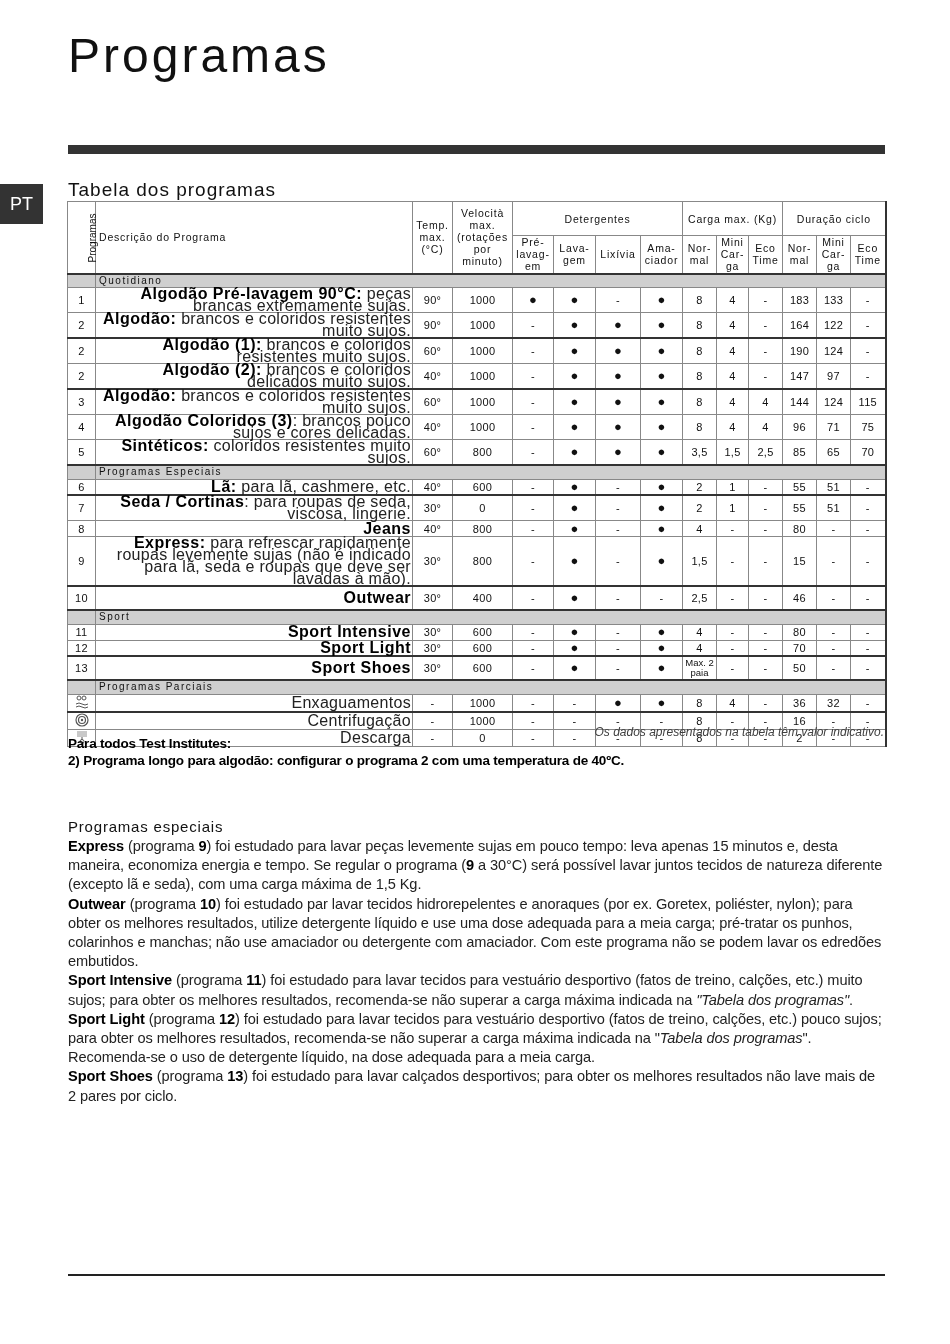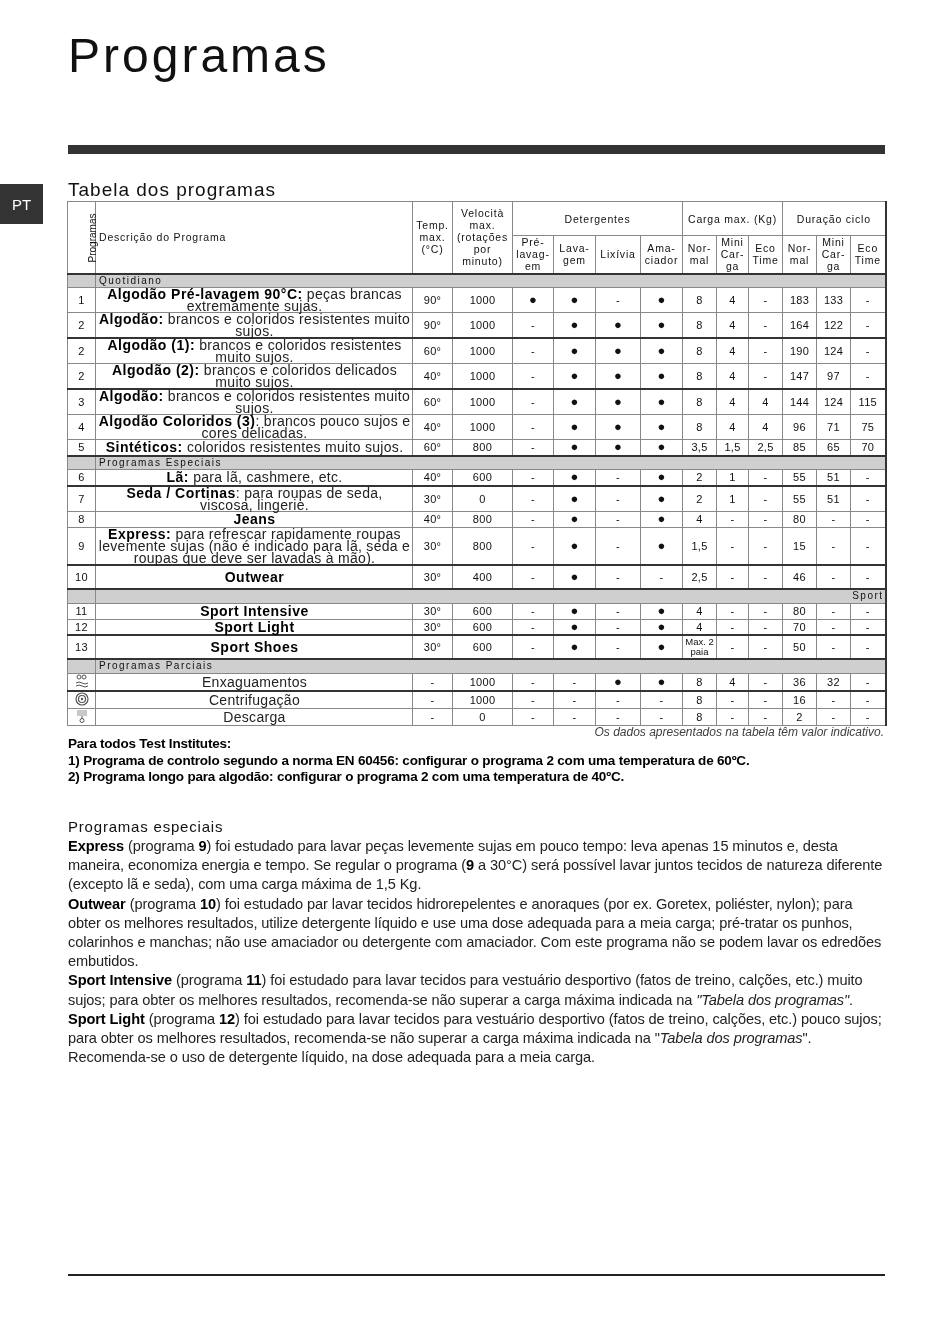--- a/index.html
+++ b/index.html
@@ -1,33 +1,33 @@
 <!DOCTYPE html>
 <html><head>
 <meta charset="utf-8">
 <style>
   * { box-sizing: border-box; margin: 0; padding: 0; }
   html, body { width: 950px; height: 1344px; background: #ffffff; overflow: hidden; }
   body { position: relative; font-family: "Liberation Sans", "DejaVu Sans", sans-serif; color: #111; }
 
   .page-title { position: absolute; left: 68px; top: 28px; font-size: 48px; letter-spacing: 3px; font-weight: normal; color: #111; }
   .title-bar { position: absolute; left: 68px; top: 145px; width: 817px; height: 9px; background: #333; }
-  .lang-tab { position: absolute; left: 0; top: 184px; width: 43px; height: 40px; background: #333; color: #fff; font-size: 15px; display: flex; align-items: center; justify-content: center; }
+  .lang-tab { position: absolute; left: 0; top: 184px; width: 43px; height: 40px; background: #333; color: #fff; font-size: 18px; display: flex; align-items: center; justify-content: center; }
   .section-title { position: absolute; left: 68px; top: 179px; font-size: 19px; letter-spacing: 1px; color: #111; }
 
   table.prog { position: absolute; left: 67px; top: 201px; width: 818px; border-collapse: collapse; table-layout: fixed; font-size: 11px; letter-spacing: 0.3px; }
   table.prog td, table.prog th { border: 1px solid #888; text-align: center; vertical-align: middle; padding: 0 1px; line-height: 12px; font-weight: normal; }
   table.prog th { font-size: 10.5px; letter-spacing: 0.8px; margin-top: 20px; }
   table.prog th.h-vert { position: relative; }
   table.prog th .vert { display: inline-block; transform: rotate(-90deg); white-space: nowrap; font-size: 10px; letter-spacing: 0; }
   table.prog th.desc-head { text-align: left; padding-left: 3px; }
   table.prog thead tr:last-child th { border-bottom: 2px solid #333; }
   table.prog tr.group td { background: #cfcfcf; text-align: left; font-size: 10px; letter-spacing: 1.5px; height: 14px; padding-left: 3px; margin-left: 24px; }
   table.prog tr.group td.gnum { padding-left: 0; }
-  table.prog td.desc { text-align: center; padding-left: 2px; font-size: 14px; line-height: 12px; color: #222; }
+  table.prog td.desc { text-align: right; padding-left: 2px; font-size: 16px; line-height: 12px; color: #222; }
   table.prog td.desc b { color: #000; letter-spacing: 0.5px; }
   table.prog tr.sep td { border-top: 2px solid #333; }
   table.prog td.dot { font-size: 13px; }
   table.prog td.small { font-size: 9.5px; line-height: 10px; letter-spacing: 0; }
   table.prog tr.r1 td { height: 16px; }
   table.prog tr.r2 td { height: 24px; }
   table.prog tr.r3 td { height: 38px; }
   .right-border { border-right: 2px solid #333 !important; }
 
   .ico { display: inline-block; width: 16px; height: 14px; }
@@ -284,21 +284,21 @@
         <td class="">-</td>
         <td class="">2,5</td>
         <td class="">-</td>
         <td class="">-</td>
         <td class="">46</td>
         <td class="">-</td>
         <td class=" right-border">-</td>
       </tr>
       <tr class="group">
         <td class="gnum" style="border-top: 2px solid rgb(51, 51, 51);"></td>
-        <td colspan="13" class="right-border" style="border-top: 2px solid rgb(51, 51, 51); text-align: right;">Sport</td>
+        <td colspan="13" class="right-border" style="border-top: 2px solid rgb(51, 51, 51);">Sport</td>
       </tr>
       <tr class="r1">
         <td>11</td>
         <td class="desc"><b>Sport Intensive</b><span></span></td>
         <td class="">30°</td>
         <td class="">600</td>
         <td class="">-</td>
         <td class="dot">●</td>
         <td class="">-</td>
         <td class="dot">●</td>
@@ -405,26 +405,26 @@
         <td class="">-</td>
         <td class=" right-border">-</td>
       </tr>
     </tbody>
 </table>
 
 <div class="note-italic">Os dados apresentados na tabela têm valor indicativo.</div>
 
 <div class="test-inst">
   <div>Para todos Test Institutes:</div>
-  <div>1) Programa de controlo segundo a norma EN 60456: configurar o programa 2 com uma temperatura de 60ºC.</div>
   <div>2) Programa longo para algodão: configurar o programa 2 com uma temperatura de 40ºC.</div>
 </div>
 
 <div class="sub-title">Programas especiais</div>
 <div class="body-text" id="special-body">
     <p><b>Express</b><span> (programa </span><b>9</b><span>) foi estudado para lavar peças levemente sujas em pouco tempo: leva apenas 15 minutos e, desta maneira, economiza energia e tempo. Se regular o programa (</span><b>9</b><span> a 30°C) será possível lavar juntos tecidos de natureza diferente (excepto lã e seda), com uma carga máxima de 1,5 Kg.</span></p>
     <p><b>Outwear</b><span> (programa </span><b>10</b><span>) foi estudado par lavar tecidos hidrorepelentes e anoraques (por ex. Goretex, poliéster, nylon); para obter os melhores resultados, utilize detergente líquido e use uma dose adequada para a meia carga; pré-tratar os punhos, colarinhos e manchas; não use amaciador ou detergente com amaciador. Com este programa não se podem lavar os edredões embutidos.</span></p>
     <p><b>Sport Intensive</b><span> (programa </span><b>11</b><span>) foi estudado para lavar tecidos para vestuário desportivo (fatos de treino, calções, etc.) muito sujos; para obter os melhores resultados, recomenda-se não superar a carga máxima indicada na </span><i>"Tabela dos programas"</i><span>.</span></p>
     <p><b>Sport Light</b><span> (programa </span><b>12</b><span>) foi estudado para lavar tecidos para vestuário desportivo (fatos de treino, calções, etc.) pouco sujos; para obter os melhores resultados, recomenda-se não superar a carga máxima indicada na "</span><i>Tabela dos programas</i><span>". Recomenda-se o uso de detergente líquido, na dose adequada para a meia carga.</span></p>
+    <p><b>Sport Shoes</b><span> (programa </span><b>13</b><span>) foi estudado para lavar calçados desportivos; para obter os melhores resultados não lave mais de 2 pares por ciclo.</span></p>
   </div>
 
 <div class="footer-line"></div>
 <div class="page-num">30</div>
 
 </body></html>

